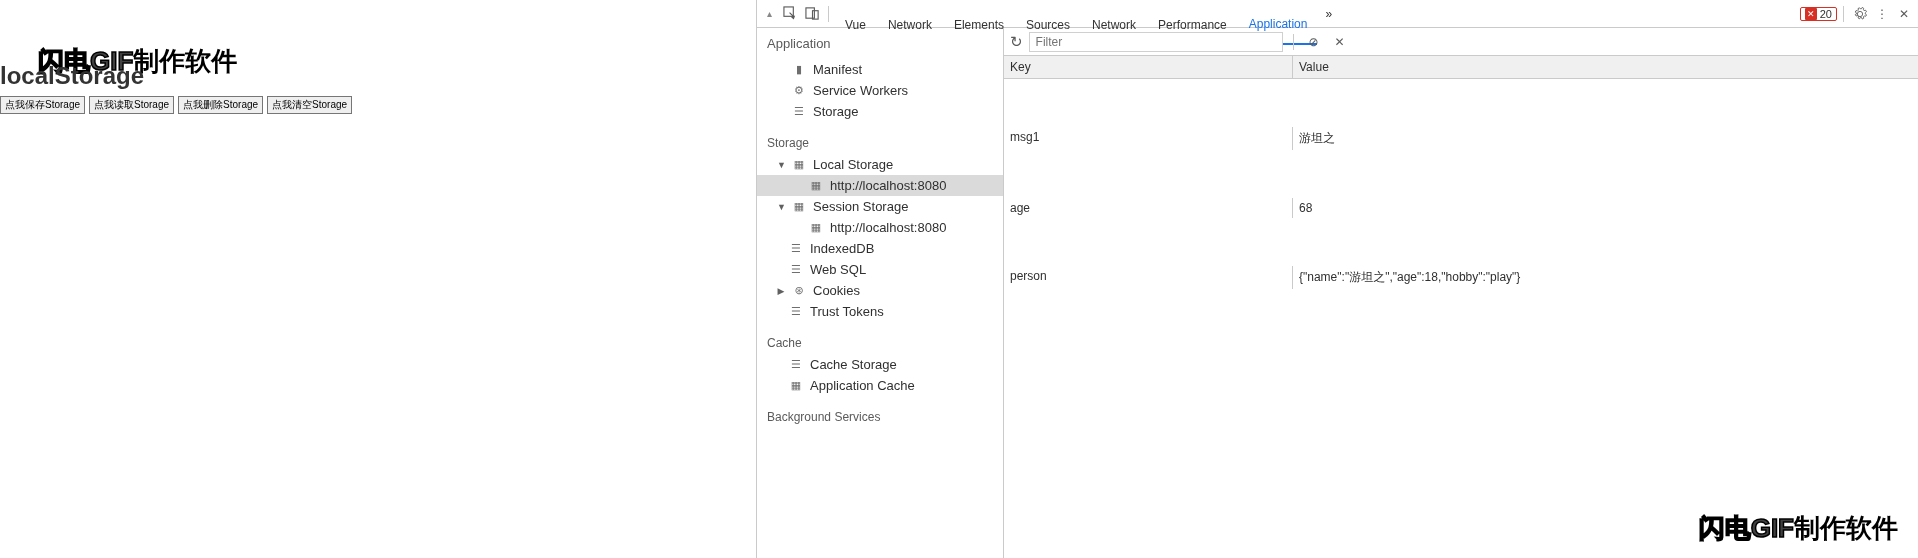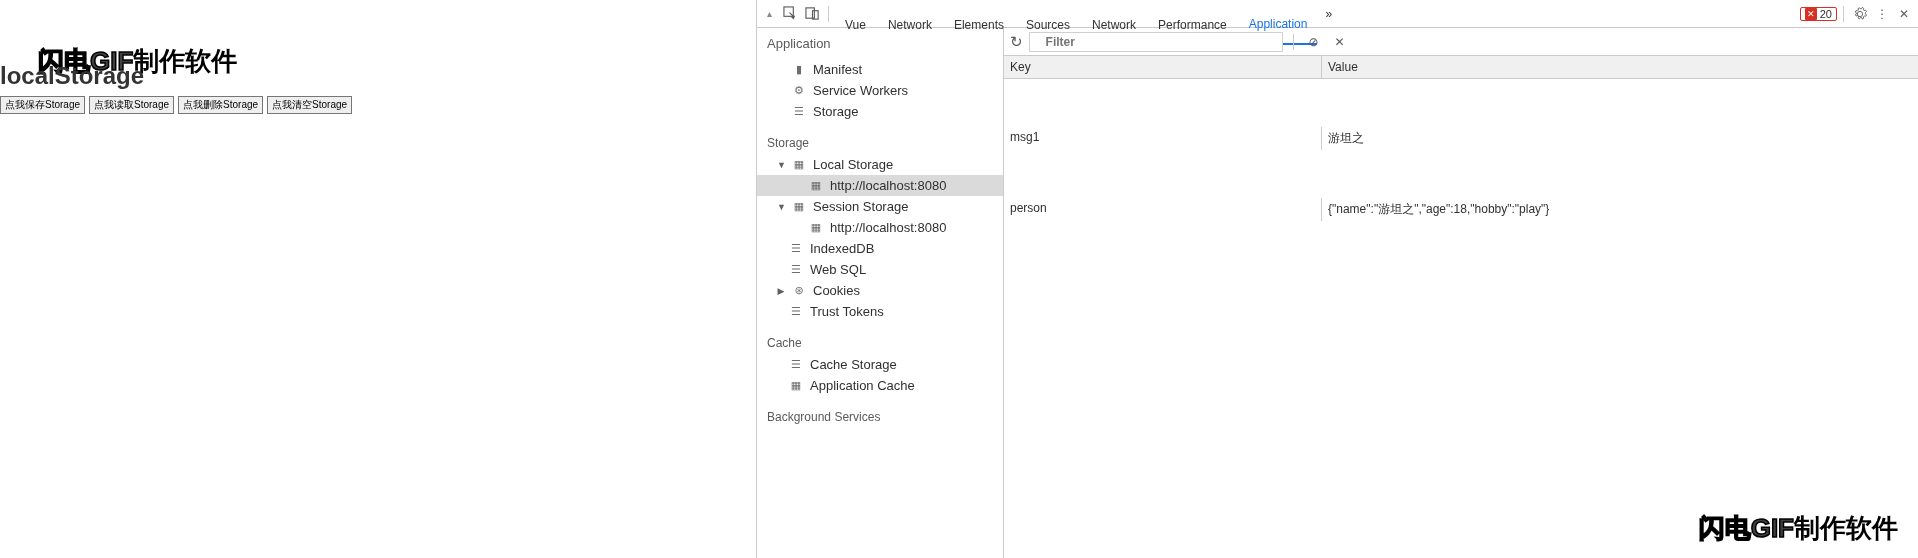--- a/index.html
+++ b/index.html
@@ -28,24 +28,24 @@
 .side-cat { padding: 6px 10px 4px; color: #5a5a5a; font-size: 12px; margin-top: 8px; }
 .side-item { display: flex; align-items: center; padding: 3px 0 3px 20px; gap: 7px; font-size: 13px; color: #303030; }
 .side-item.lvl2 { padding-left: 32px; }
 .side-item.lvl3 { padding-left: 52px; }
 .side-item.sel { background: #dadada; }
 .tri { width: 8px; text-align: center; color: #606060; font-size: 9px; }
 .tri.ph { visibility: hidden; }
 .ico { width: 14px; height: 14px; display: inline-flex; align-items: center; justify-content: center; color: #6e6e6e; font-size: 11px; }
 .content { flex: 1; display: flex; flex-direction: column; }
 .toolbar { display: flex; align-items: center; height: 28px; border-bottom: 1px solid #cacaca; padding: 0 6px; gap: 6px; }
-.toolbar input { flex: 0 0 254px; border: 1px solid #d0d0d0; padding: 2px 16px; font-size: 12px; height: 20px; font-weight: bold; }
+.toolbar input { flex: 0 0 254px; border: 1px solid #d0d0d0; padding: 2px 6px; font-size: 12px; height: 20px; }
 .tbl-head { display: flex; border-bottom: 1px solid #cacaca; background: #f0f0f0; font-size: 12px; }
 .tbl-head div { padding: 4px 6px; }
-.col-key { width: 318px; border-right: 1px solid #cacaca; }
+.col-key { width: 289px; border-right: 1px solid #cacaca; }
 .col-val { flex: 1; }
 .tbl-body { flex: 1; }
 .tbl-row { display: flex; font-size: 12px; margin-top: 48px; }
 .tbl-row div { padding: 3px 6px; }
 .reload { font-size: 15px; color: #5a5a5a; }
 svg { display: block; }
 </style>
 </head>
 <body>
 
@@ -181,20 +181,24 @@
       <div class="tbl-head">
         <div class="col-key">Key</div>
         <div class="col-val">Value</div>
       </div>
       <div class="tbl-body">
         <div class="tbl-row">
             <div class="col-key">msg1</div>
             <div class="col-val">游坦之</div>
           </div>
         <div class="tbl-row">
+            <div class="col-key">age</div>
+            <div class="col-val">68</div>
+          </div>
+        <div class="tbl-row">
             <div class="col-key">person</div>
             <div class="col-val">{"name":"游坦之","age":18,"hobby":"play"}</div>
           </div>
       </div>
     </div>
   </div>
 </div>
 
 <div class="watermark" style="bottom:12px;right:20px;">
   <span class="red">闪电</span><span class="red">GIF</span><span class="blk">制作软件</span>

